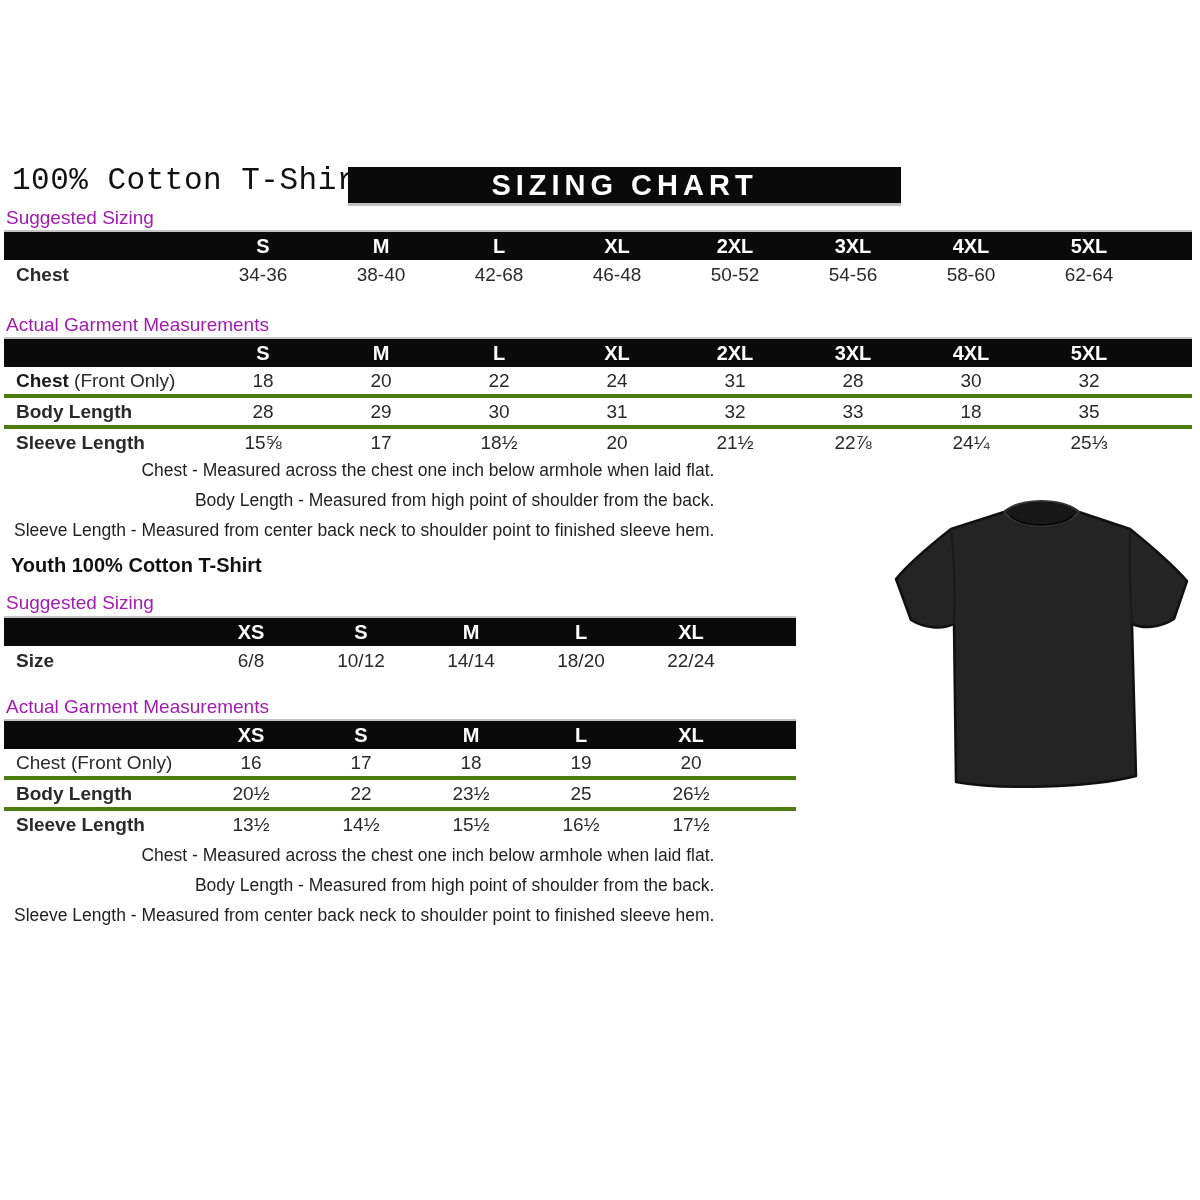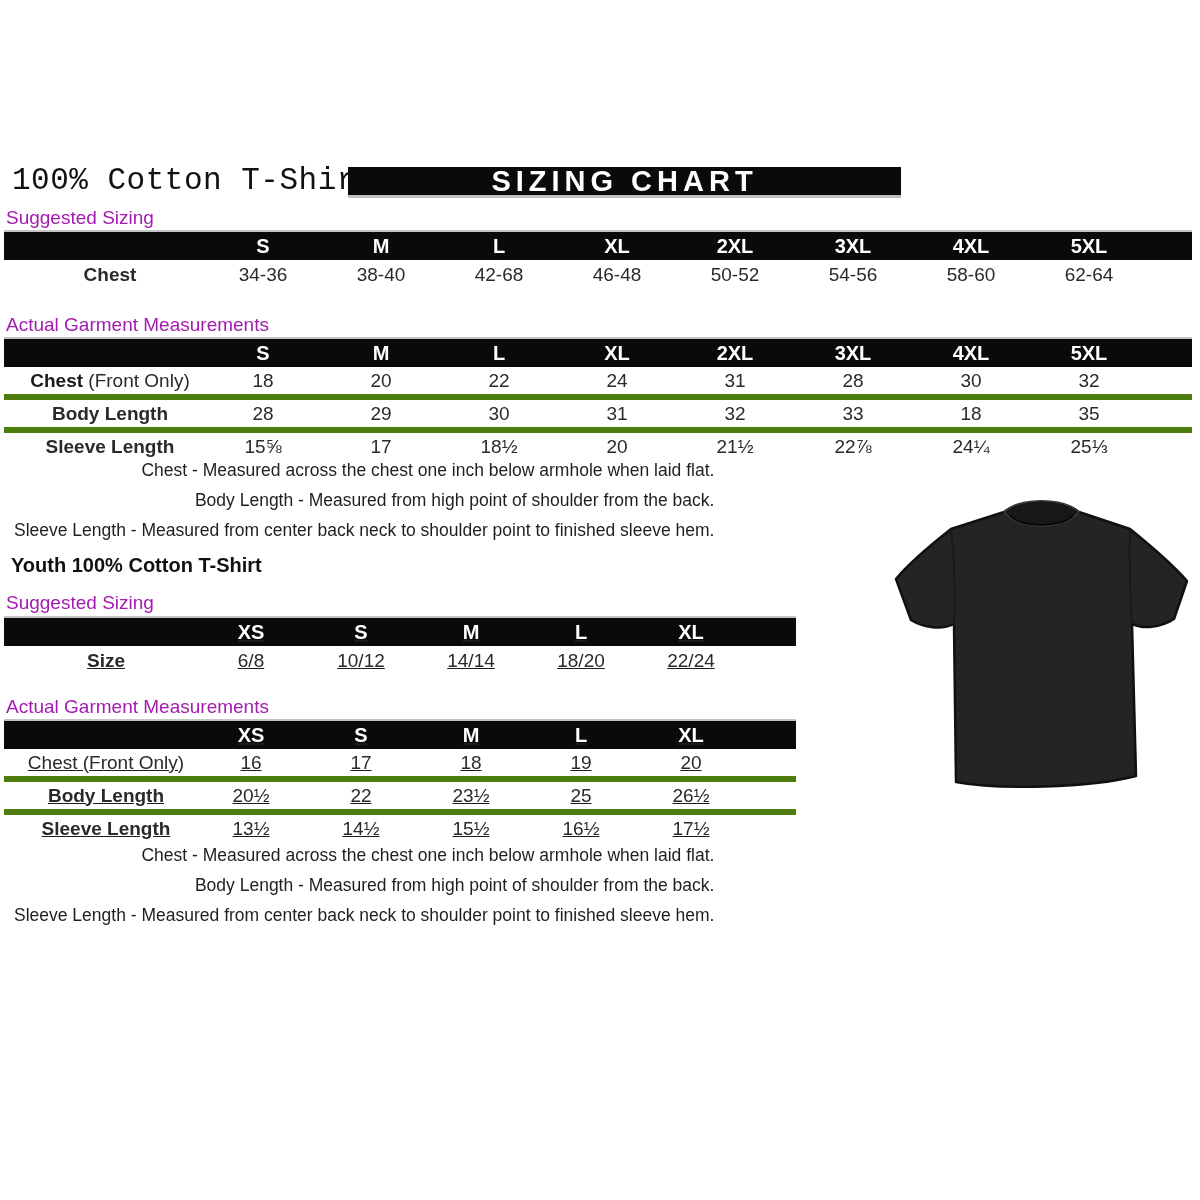--- a/index.html
+++ b/index.html
@@ -5,44 +5,44 @@
   html,body{margin:0;padding:0;background:#fff;}
   .page{
     position:relative;width:1200px;height:1200px;background:#ffffff;overflow:hidden;
     font-family:"Liberation Sans", sans-serif;color:#1c1c1c;
   }
   .adult-title{
     position:absolute;left:12px;top:163px;margin:0;
     font-size:31px;font-weight:400;letter-spacing:0.5px;color:#111;font-family:Liberation Mono, monospace;
   }
   .banner{
-    position:absolute;left:348px;top:167px;width:553px;height:28px;
+    position:absolute;left:348px;top:167px;width:553px;height:36px;
     background:#0a0a0a;display:flex;align-items:center;justify-content:center;
     box-shadow:0 3px 0 rgba(140,140,140,.55);
   }
   .banner span{color:#fff;font-weight:700;font-size:29px;letter-spacing:5px;}
   .section-label{
     position:absolute;left:6px;font-size:19px;color:#a21caf;
   }
   table.size-table{
     position:absolute;left:4px;border-collapse:collapse;table-layout:fixed;
     border-top:2px solid #c4c4c4;
   }
   table.adult{width:1188px;}
-  table.youth{width:792px;text-decoration:underline;}
+  table.youth{width:792px;}
   .size-table th{
     background:#0a0a0a;color:#ffffff;font-weight:700;font-size:20px;
     text-align:center;padding:0;height:28px;
   }
   .size-table td{
     font-size:19px;text-align:center;padding:0;height:30px;color:#2a2a2a;
   }
-  .size-table .label-cell{text-align:center;padding-left:12px;}
+  .size-table .label-cell{text-align:left;padding-left:12px;}
   .bold{font-weight:700;color:#1a1a1a;}
-  .agm tbody tr{border-bottom:6px solid #4d7c0f;}
+  .agm tbody tr{border-bottom:4px solid #4d7c0f;}
   .agm tbody tr:last-child{border-bottom:none;}
   .agm td{height:27px;}
   .notes{position:absolute;left:14px;font-size:17.5px;line-height:30px;color:#1f1f1f;}
   .notes div{white-space:nowrap;text-align:right;}
   .youth-title{
     position:absolute;left:2px;top:545px;margin:9px;
     font-size:20px;font-weight:700;color:#111;
   }
   .tshirt-wrap{position:absolute;left:893px;top:478px;width:297px;height:324px;}
 </style>

